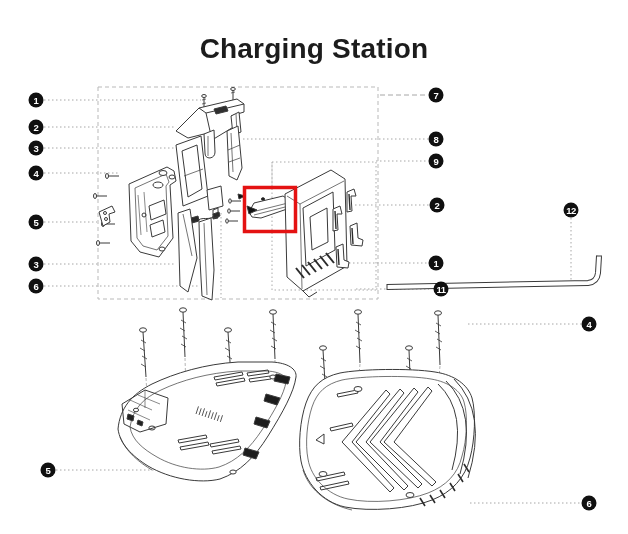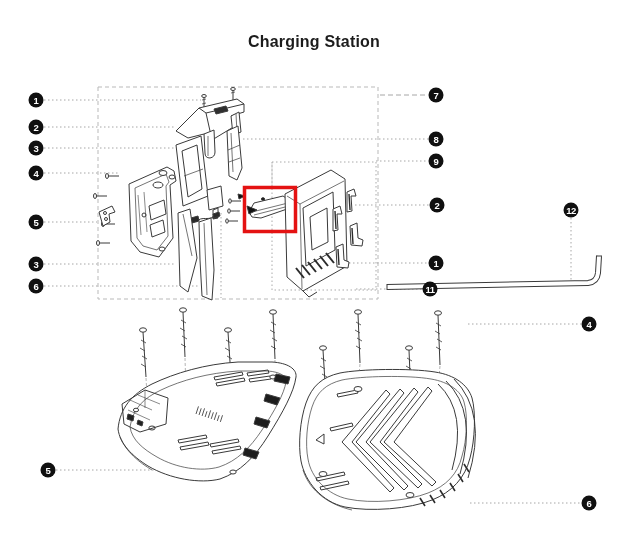--- a/index.html
+++ b/index.html
@@ -2,21 +2,21 @@
 <html><head>
 <meta charset="utf-8">
 <style>
   html,body{margin:0;padding:0;background:#fff;}
   .canvas{
     position:relative;width:628px;height:534px;background:#ffffff;overflow:hidden;
     font-family:"Liberation Sans","DejaVu Sans",sans-serif;
   }
   .page-title{
     position:absolute;left:50%;top:33px;transform:translateX(-50%);
-    font-size:16px;font-weight:bold;color:#1c1c1c;letter-spacing:.2px;white-space:nowrap;
+    font-size:28px;font-weight:bold;color:#1c1c1c;letter-spacing:.2px;white-space:nowrap;
   }
   svg.art{position:absolute;left:0;top:0;}
   .badge{
     position:absolute;min-width:15px;height:15px;border-radius:9px;
     background:#101010;color:#fff;display:flex;align-items:center;justify-content:center;
     font-size:9.5px;font-weight:bold;line-height:1;padding:0 2px;box-sizing:border-box;
     transform:translate(-50%,-50%);letter-spacing:-0.5px;
   }
 </style>
 </head>
@@ -265,19 +265,19 @@
   <div class="badge" style="left:36px;top:148px">3</div>
   <div class="badge" style="left:36px;top:173px">4</div>
   <div class="badge" style="left:36px;top:222px">5</div>
   <div class="badge" style="left:36px;top:264px">3</div>
   <div class="badge" style="left:36px;top:286px">6</div>
   <div class="badge" style="left:436px;top:95px">7</div>
   <div class="badge" style="left:436px;top:139px">8</div>
   <div class="badge" style="left:436px;top:161px">9</div>
   <div class="badge" style="left:437px;top:205px">2</div>
   <div class="badge" style="left:436px;top:263px">1</div>
-  <div class="badge" style="left:430px;top:289px">11</div>
+  <div class="badge" style="left:441px;top:289px">11</div>
   <div class="badge" style="left:571px;top:210px">12</div>
   <div class="badge" style="left:589px;top:324px">4</div>
   <div class="badge" style="left:48px;top:470px">5</div>
   <div class="badge" style="left:589px;top:503px">6</div>
 
 </div>
 
 </body></html>

